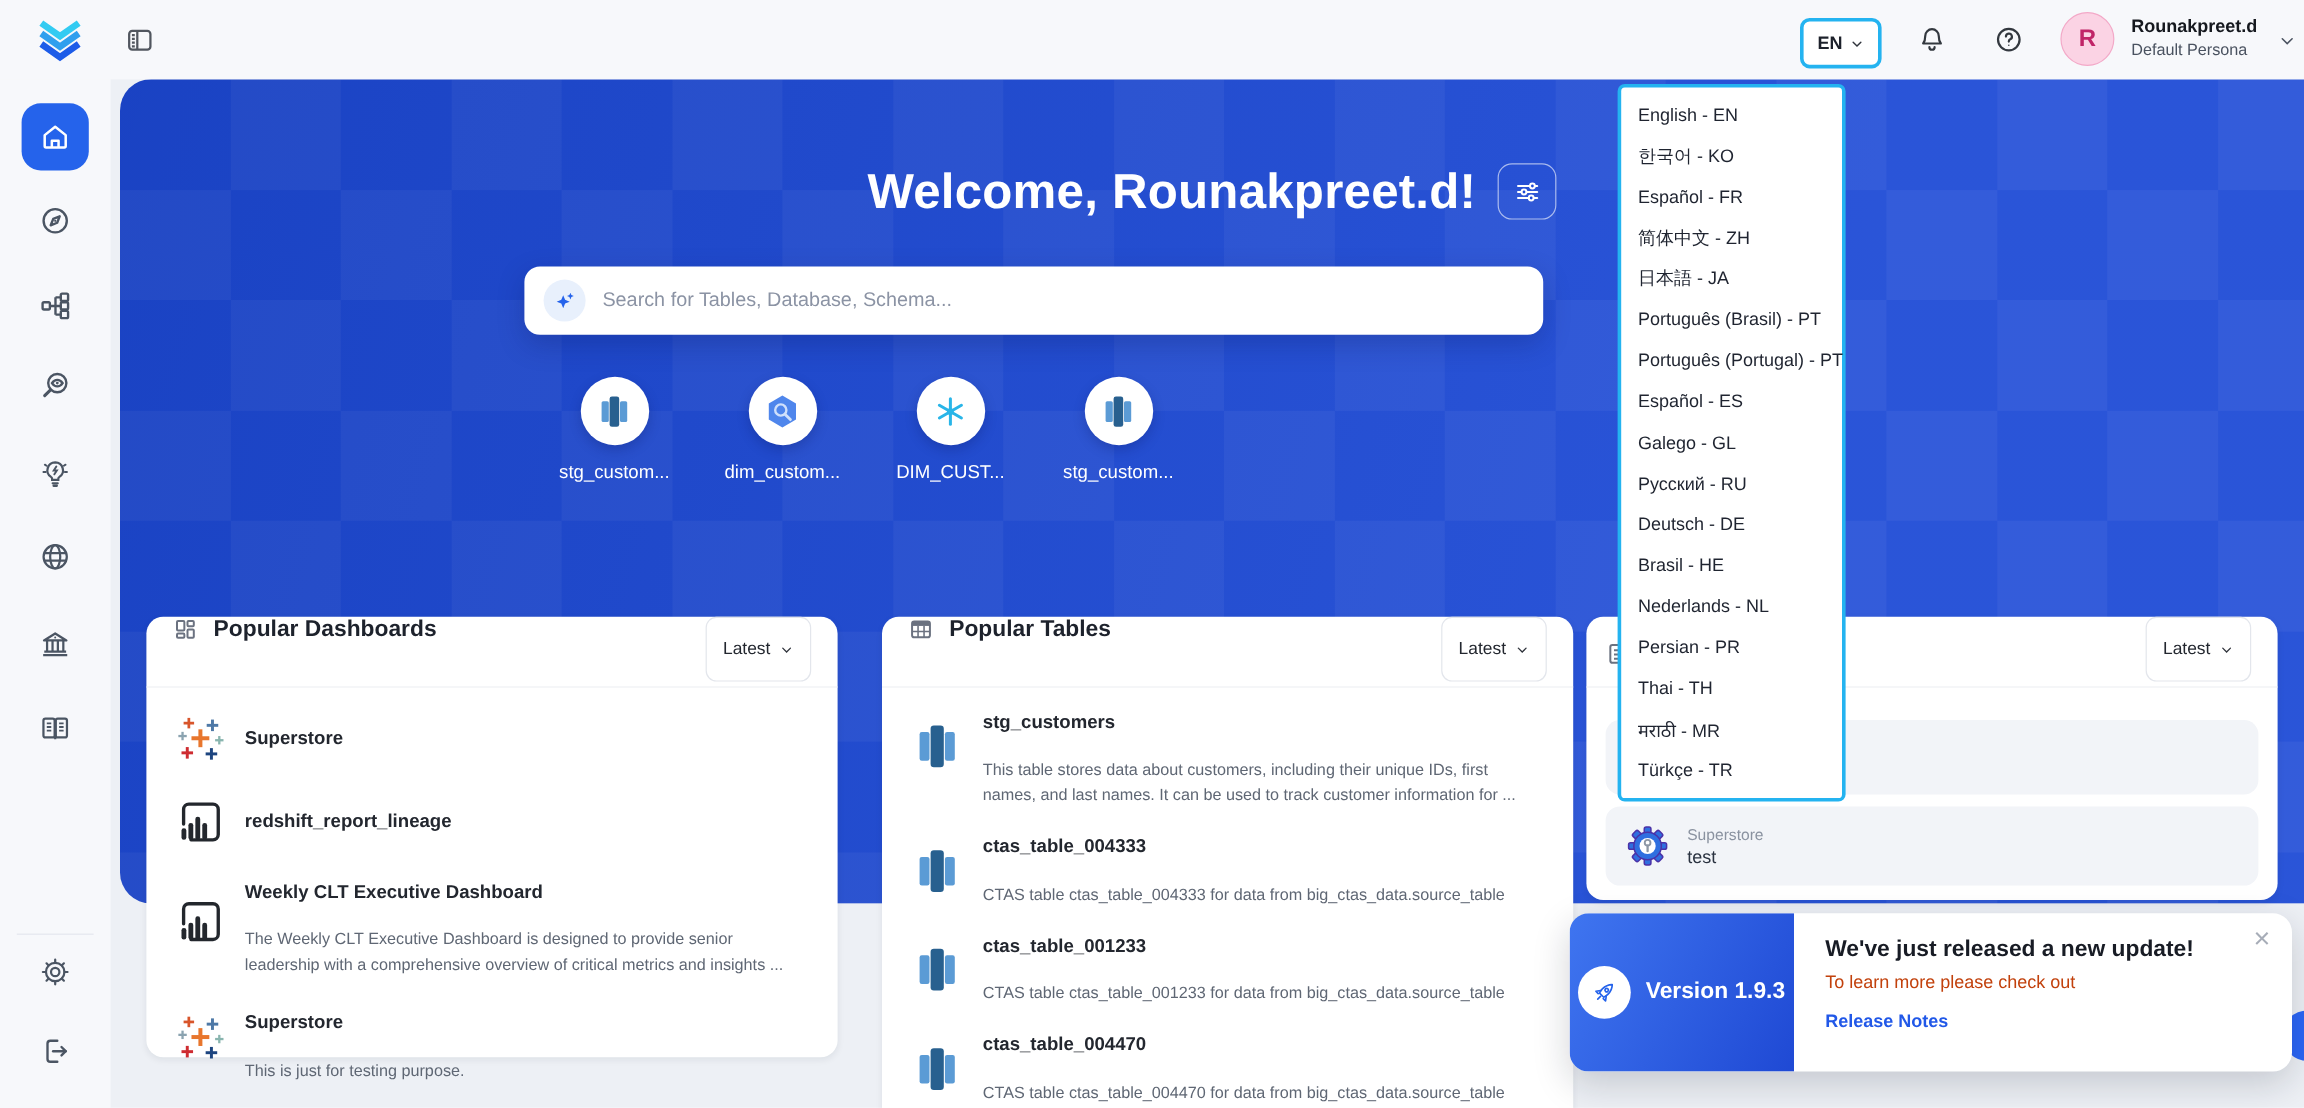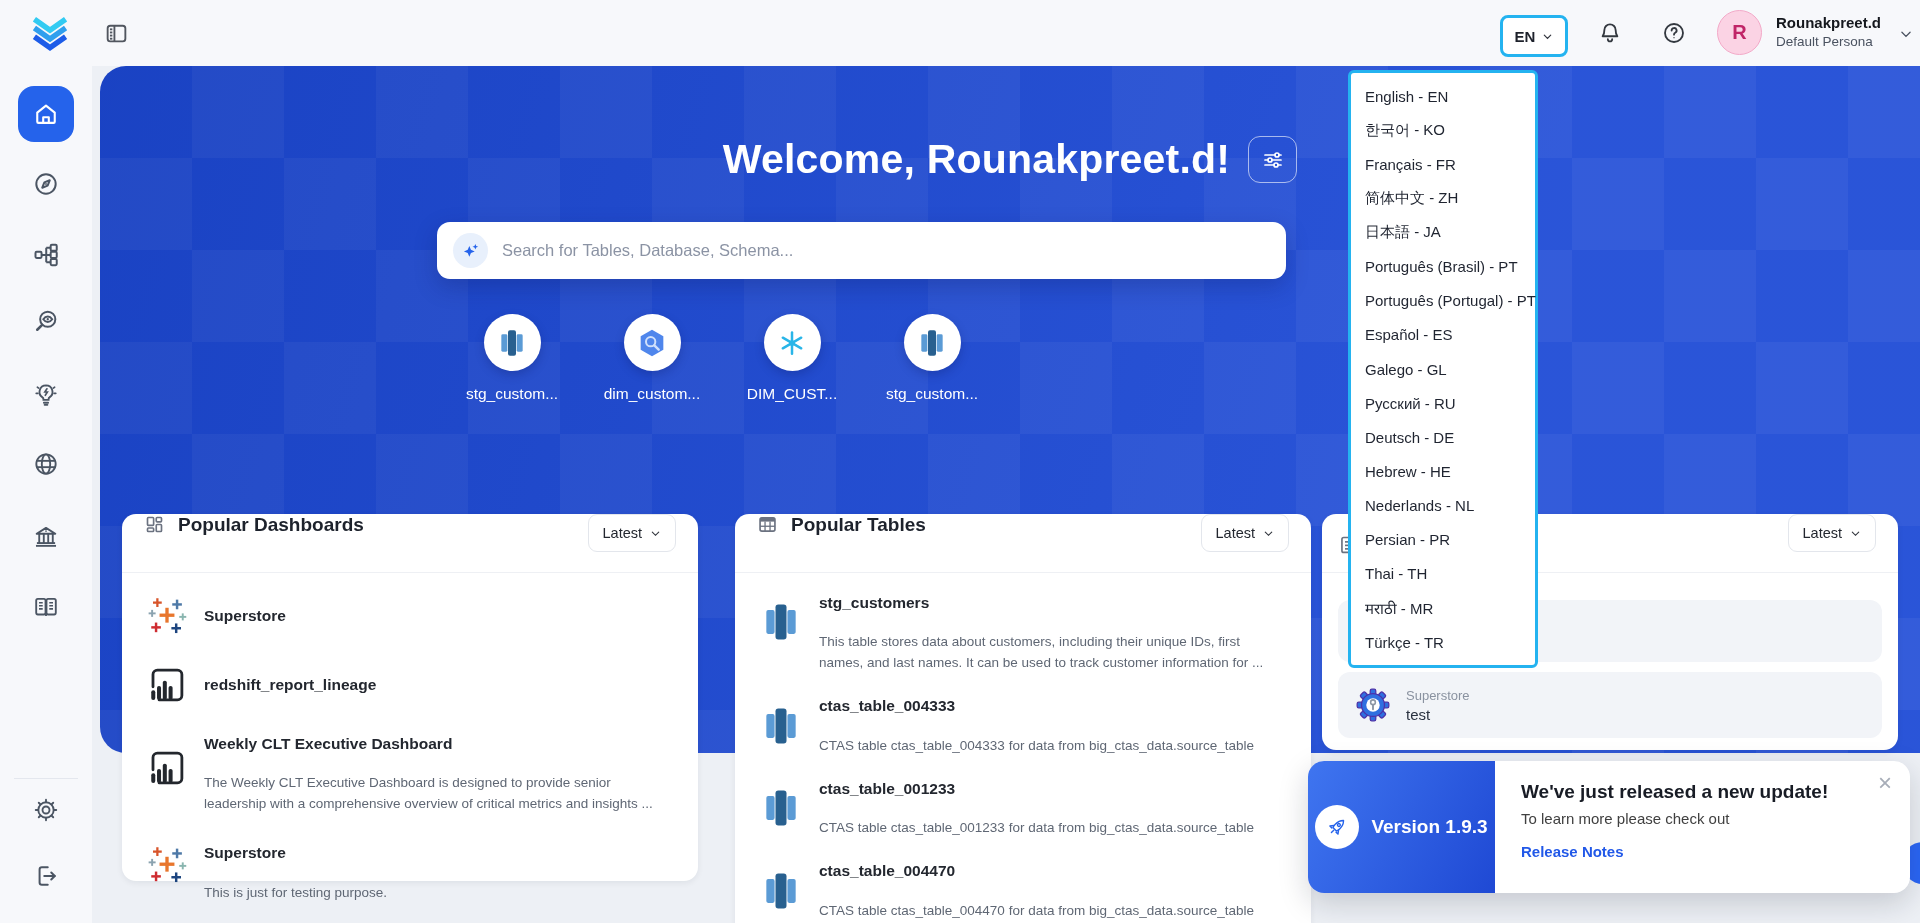--- a/index.html
+++ b/index.html
@@ -58,21 +58,21 @@
   .quick-label { color:#fff; font-size:15.5px; }
 
   
   .card { position:absolute; background:#fff; border-radius:14px; box-shadow:0 2px 6px rgba(16,24,40,.07); z-index:3; }
   .card-dashboards { left:122px; top:514px; width:576px; height:367px; }
   .card-tables { left:735px; top:514px; width:576px; height:470px; }
   .card-third { left:1322px; top:514px; width:576px; height:236px; }
   .card-head { height:59px; display:flex; align-items:flex-start; padding:0 22px; gap:13px;
     border-bottom:1px solid #eef0f4; }
   .card-title { font-size:19px; font-weight:700; color:#1d222c; flex:1; }
-  .latest-btn { height:38px; padding:0 14px; background:#fff; border:1px solid #e3e6ec; border-radius:9px;
+  .latest-btn { height:54px; padding:0 14px; background:#fff; border:1px solid #e3e6ec; border-radius:9px;
     display:flex; align-items:center; gap:8px; font-size:14.5px; color:#23272f; cursor:pointer; }
   .card-list { padding:19px 24px; display:flex; flex-direction:column; }
   .card-dashboards .card-list { gap:27px; padding-top:22px; }
   .card-tables .card-list { gap:21px; }
   .list-row { display:flex; align-items:center; gap:16px; cursor:pointer; }
   .list-row.top-align { align-items:flex-start; }
   .row-icon { flex:none; }
   .row-text { min-width:0; }
   .row-name { font-size:15.5px; font-weight:700; color:#23272f; line-height:1.45; }
   .row-desc { font-size:13.5px; color:#5f6774; line-height:1.55; margin-top:18px; max-width:470px; }
@@ -92,21 +92,21 @@
   
   .toast { position:absolute; left:1308px; top:761px; width:602px; height:132px; background:#fff;
     border-radius:16px; box-shadow:0 10px 30px rgba(16,24,40,.18); display:flex; z-index:70; overflow:hidden; }
   .toast-left { width:187px; flex:none; background:linear-gradient(118deg,#3f75f0,#1f49d4);
     display:flex; align-items:center; justify-content:center; gap:12px; }
   .rocket-circle { width:44px; height:44px; border-radius:50%; background:#fff; display:flex;
     align-items:center; justify-content:center; flex:none; }
   .toast-version { color:#fff; font-size:19px; font-weight:700; }
   .toast-right { flex:1; padding:20px 24px 0 26px; position:relative; }
   .toast-title { font-size:19px; font-weight:700; color:#181c25; }
-  .toast-body { font-size:15px; color:#404040; margin-top:7px; }
+  .toast-body { font-size:15px; color:#c2410c; margin-top:7px; }
   .toast-link { font-size:15px; font-weight:700; color:#2158e8; margin-top:16px; display:inline-block; cursor:pointer; }
   .toast-close { position:absolute; right:18px; top:10px; font-size:24px; color:#a7adb8; cursor:pointer; line-height:1; }
 
   .fab-partial { position:absolute; left:1902px; top:842px; width:42px; height:42px; border-radius:50%;
     background:#2b66f6; z-index:65; cursor:pointer; }
 
   svg { display:block; }
 </style>
 </head>
 <body>
@@ -576,30 +576,30 @@
           <line x1="10.5" y1="12" x2="19.5" y2="12"></line>
           <polyline points="16.5,9 19.5,12 16.5,15"></polyline>
         </svg>
       </span>
     </div>
   </div>
 
   <div class="lang-menu">
     <div class="lang-item">English - EN</div>
     <div class="lang-item">한국어 - KO</div>
-    <div class="lang-item">Français - FR</div>
+    <div class="lang-item">Español - FR</div>
     <div class="lang-item">简体中文 - ZH</div>
     <div class="lang-item">日本語 - JA</div>
     <div class="lang-item">Português (Brasil) - PT</div>
     <div class="lang-item">Português (Portugal) - PT</div>
     <div class="lang-item">Español - ES</div>
     <div class="lang-item">Galego - GL</div>
     <div class="lang-item">Русский - RU</div>
     <div class="lang-item">Deutsch - DE</div>
-    <div class="lang-item">Hebrew - HE</div>
+    <div class="lang-item">Brasil - HE</div>
     <div class="lang-item">Nederlands - NL</div>
     <div class="lang-item">Persian - PR</div>
     <div class="lang-item">Thai - TH</div>
     <div class="lang-item">मराठी - MR</div>
     <div class="lang-item">Türkçe - TR</div>
   </div>
 
   <div class="toast">
     <div class="toast-left">
       <div class="rocket-circle">

